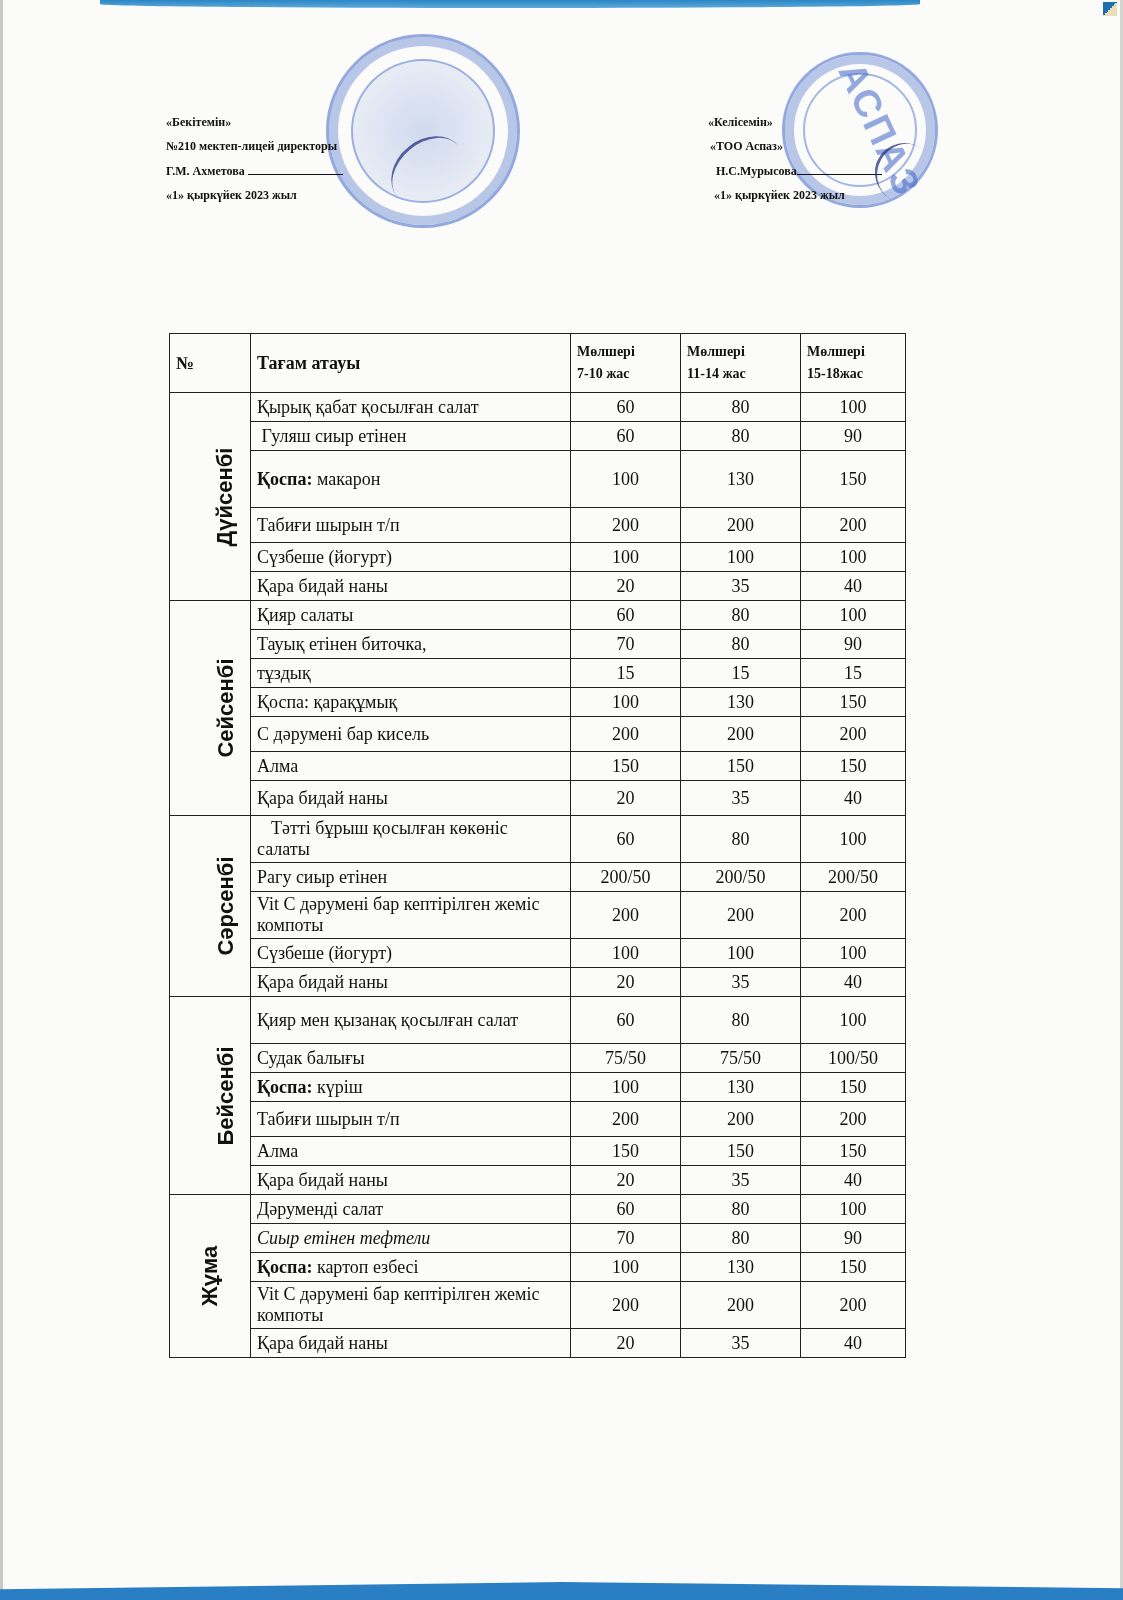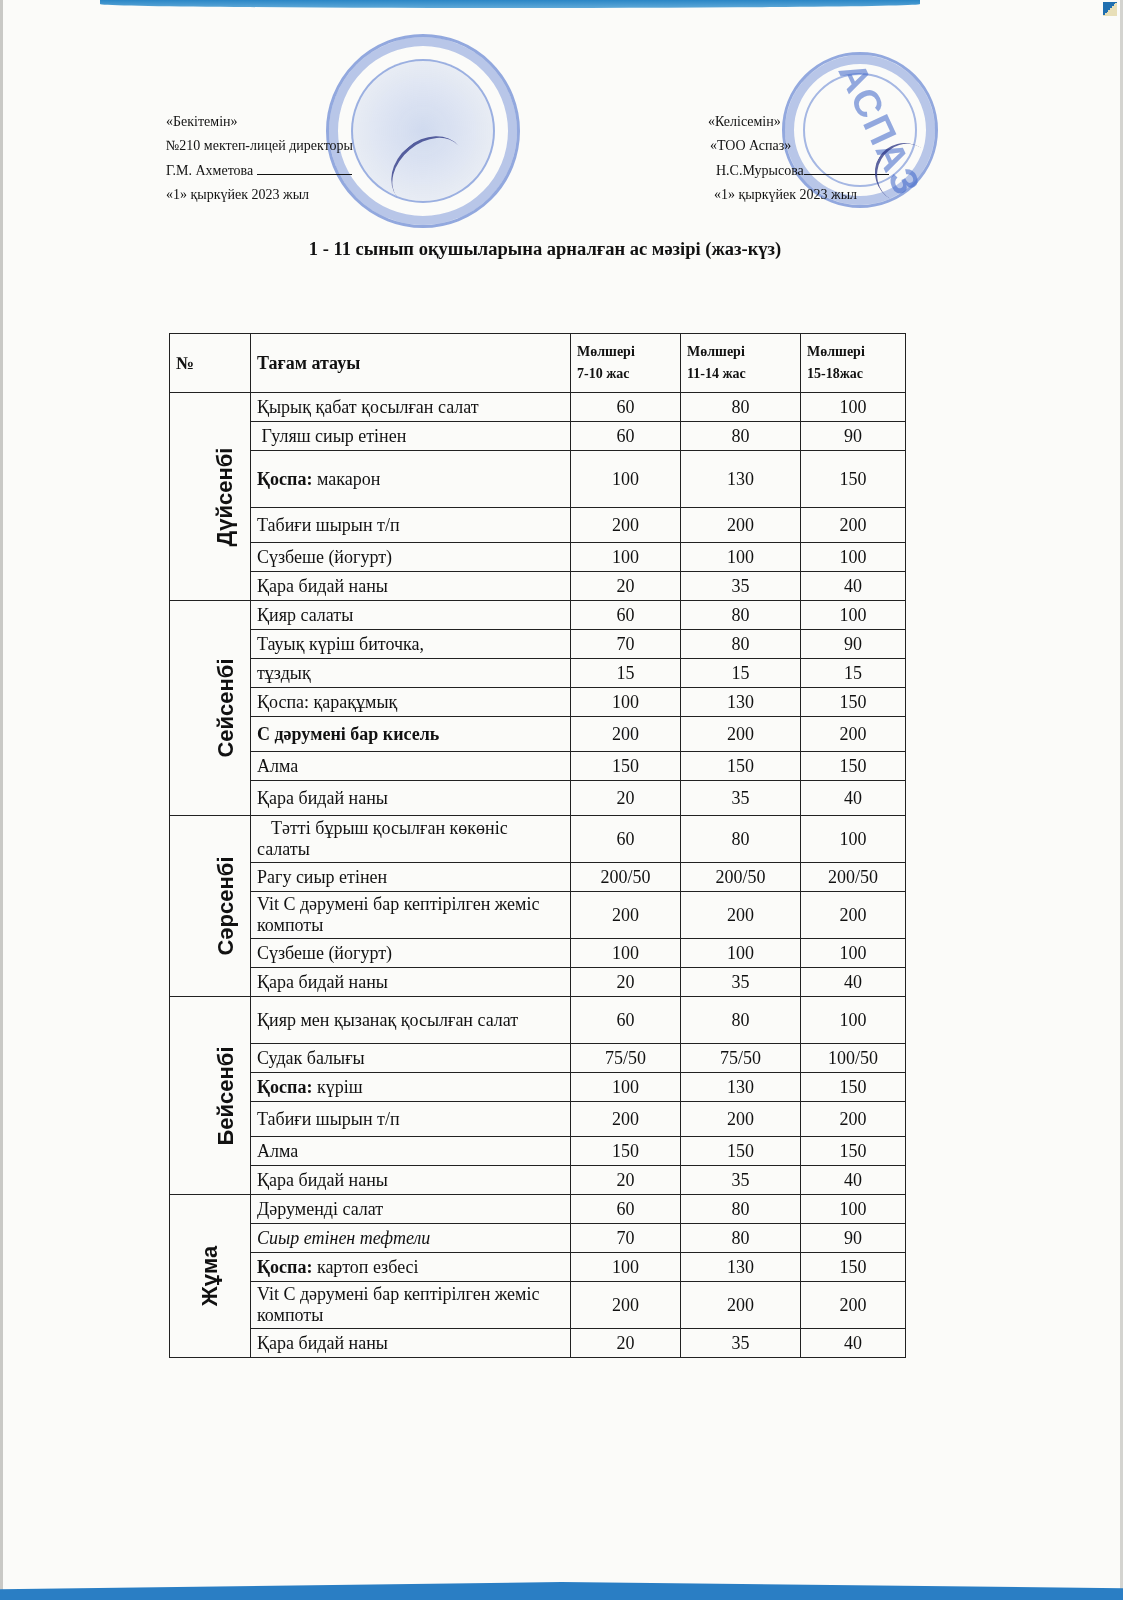--- a/index.html
+++ b/index.html
@@ -41,21 +41,21 @@
     letter-spacing:2px;
   }
   .signature {
     position:absolute; width:80px; height:60px; border-top:3px solid rgba(40,50,130,0.75);
     border-radius:50% 50% 0 0; transform:rotate(-40deg);
   }
   .signature.left { left:388px; top:140px; }
   .signature.right { left:876px; top:142px; transform:rotate(-60deg); width:60px; }
 
   .approve {
-    position:absolute; font-weight:normal; font-size:14px; line-height:24px;
+    position:absolute; font-weight:bold; font-size:12px; line-height:24px;
   }
   .approve.left { left:166px; top:110px; }
   .approve.right { left:708px; top:110px; }
   .approve .line { display:block; white-space:nowrap; }
   .approve.right .l2 { padding-left:2px; }
   .approve.right .l3 { padding-left:8px; }
   .approve.right .l4 { padding-left:6px; }
   .sig-underline { display:inline-block; width:95px; border-bottom:1.5px solid #111; height:16px; vertical-align:baseline; }
   .sig-underline.r { width:85px; }
 
@@ -119,21 +119,20 @@
   <span class="line l1">«Келісемін»</span>
   <span class="line l2">«ТОО Аспаз»</span>
   <span class="line l3"><span>Н.С.Мурысова</span><span class="sig-underline r"></span></span>
   <span class="line l4">«1» қыркүйек 2023 жыл</span>
 </div>
 
 <div class="signature left"></div>
 <div class="signature right"></div>
 
 <div class="title-block">
-  <div>1 - 11 сынып оқушыларына арналған ас мәзірі  (жаз-күз)</div>
 </div>
 
 <table class="menu">
   <colgroup>
     <col style="width:81px">
       <col style="width:320px">
       <col style="width:110px">
       <col style="width:120px">
       <col style="width:105px">
   </colgroup>
@@ -185,39 +184,39 @@
         <td class="q">40</td>
       </tr>
       <tr class="r1">
         <td class="day" rowspan="7"><span>Сейсенбі</span></td>
         <td class="name"><span style="white-space: pre-wrap;">Қияр салаты</span></td>
         <td class="q">60</td>
         <td class="q">80</td>
         <td class="q">100</td>
       </tr>
       <tr class="r1">
-        <td class="name"><span style="white-space: pre-wrap;">Тауық күріш биточка,</span></td>
+        <td class="name"><span style="white-space: pre-wrap;">Тауық етінен биточка,</span></td>
         <td class="q">70</td>
         <td class="q">80</td>
         <td class="q">90</td>
       </tr>
       <tr class="r1">
         <td class="name"><span style="white-space: pre-wrap;">тұздық</span></td>
         <td class="q">15</td>
         <td class="q">15</td>
         <td class="q">15</td>
       </tr>
       <tr class="r1">
         <td class="name"><span style="white-space: pre-wrap;">Қоспа: қарақұмық</span></td>
         <td class="q">100</td>
         <td class="q">130</td>
         <td class="q">150</td>
       </tr>
       <tr class="r1">
-        <td class="name" style="height: 34px;"><span style="white-space: pre-wrap; font-weight: bold;">С дәрумені бар кисель</span></td>
+        <td class="name" style="height: 34px;"><span style="white-space: pre-wrap;">С дәрумені бар кисель</span></td>
         <td class="q">200</td>
         <td class="q">200</td>
         <td class="q">200</td>
       </tr>
       <tr class="r1">
         <td class="name"><span style="white-space: pre-wrap;">Алма</span></td>
         <td class="q">150</td>
         <td class="q">150</td>
         <td class="q">150</td>
       </tr>

